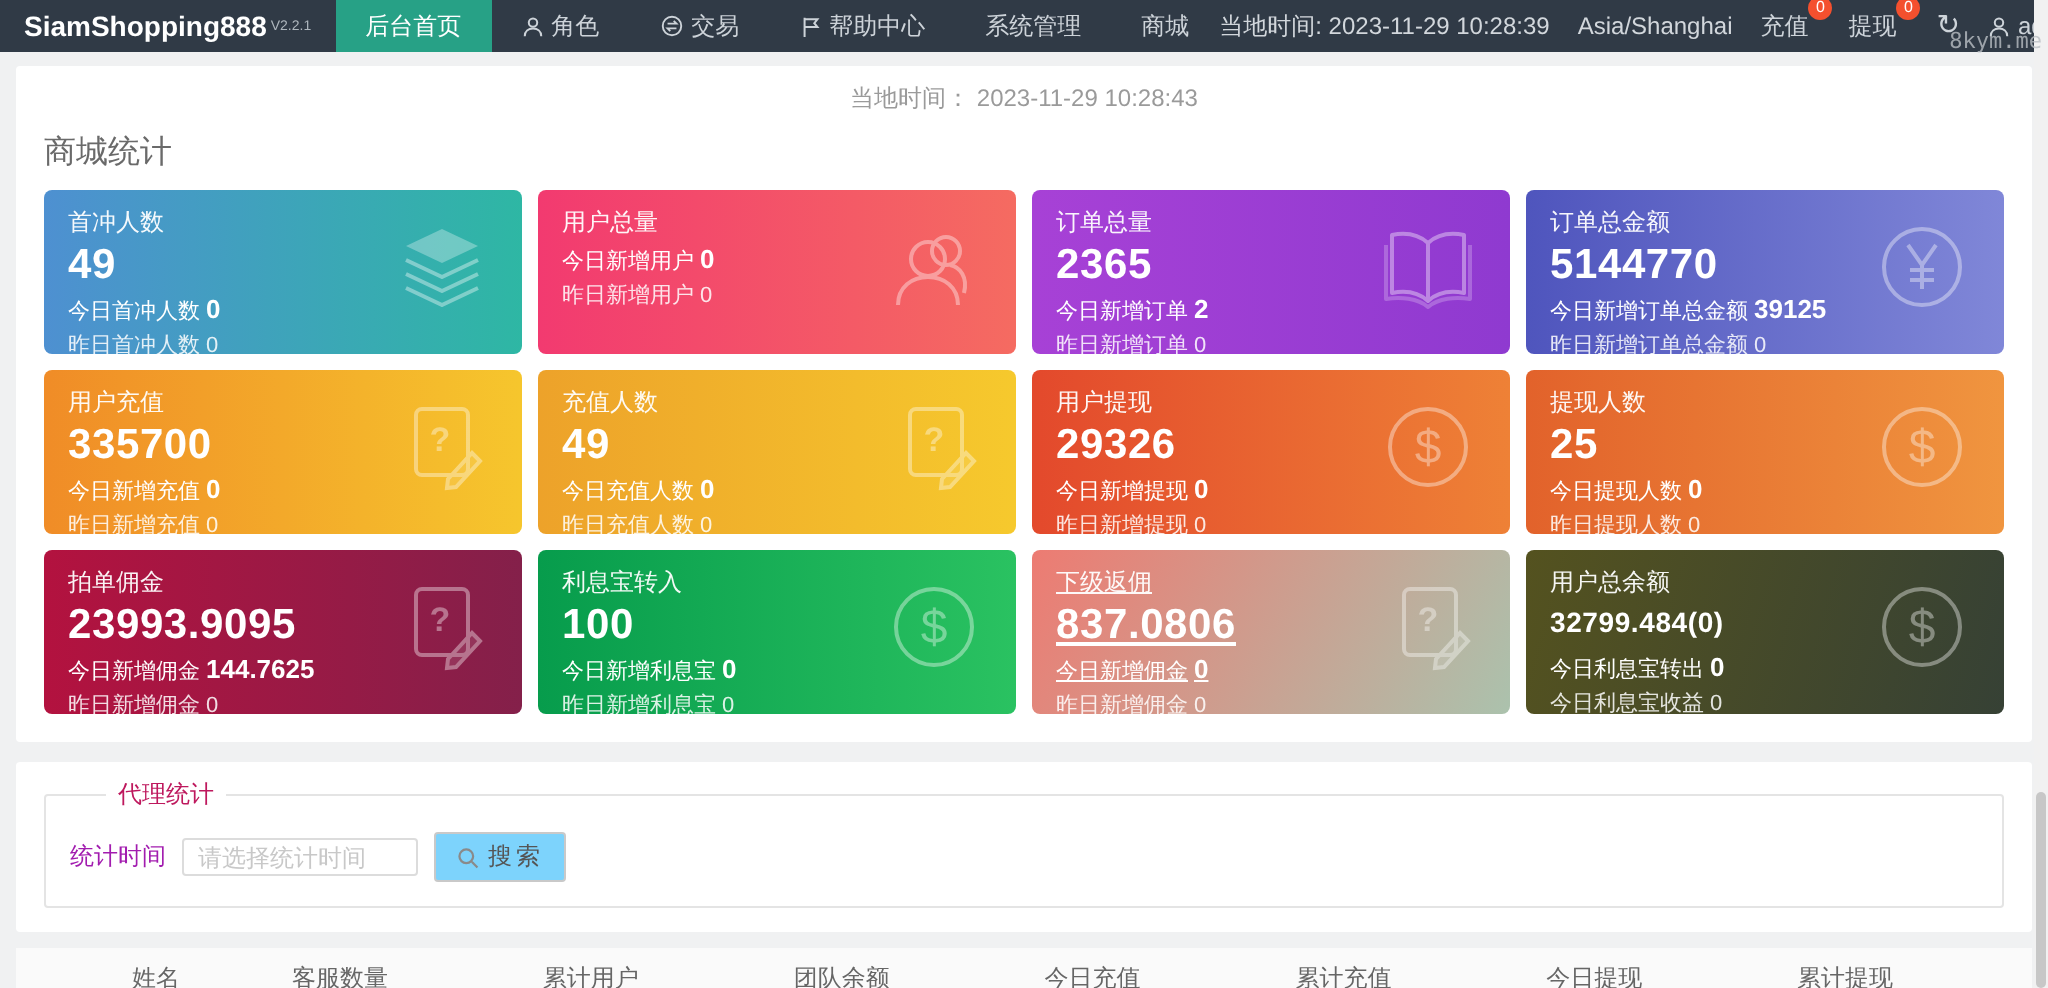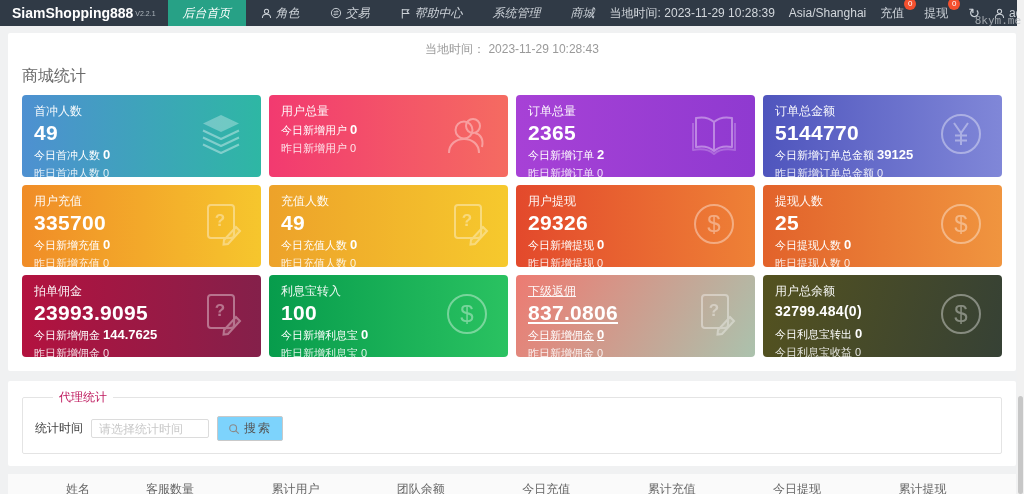--- a/index.html
+++ b/index.html
@@ -5,21 +5,21 @@
   * { margin:0; padding:0; box-sizing:border-box; }
   html,body { width:1024px; height:494px; overflow:hidden; background:#f0f1f2;
     font-family:"Liberation Sans","DejaVu Sans",sans-serif; }
 
   
   .navbar { position:relative; height:26px; background:#303a46; display:flex; align-items:stretch;
     color:#cdd3d9; font-size:12px; white-space:nowrap; }
   .logo { display:flex; align-items:center; padding:0 12px; color:#fff; font-size:14px; font-weight:bold; }
   .logo sup { font-size:7px; font-weight:normal; color:#aeb6bd; margin-left:2px; }
   .nav-menu { display:flex; align-items:stretch; }
-  .nav-item { display:flex; align-items:center; gap:4px; padding:0 15px; cursor:pointer;font-style:italic; }
+  .nav-item { display:flex; align-items:center; gap:4px; padding:0 15px; cursor:pointer; }
   .nav-item.active { background:#27a186; color:#fff; }
   .nav-item svg { display:block; }
   .nav-right { margin-left:auto; display:flex; align-items:center; gap:14px; padding-right:46px; }
   .nav-time { color:#d2d7dc; }
   .nav-badge-item { position:relative; padding-right:6px; cursor:pointer; }
   .badge { position:absolute; top:-7px; right:-6px; min-width:12px; height:12px; border-radius:7px;
     background:#f4502e; color:#fff; font-size:8px; line-height:12px; text-align:center; padding:0 2px; }
   .refresh { font-family:"DejaVu Sans",sans-serif; font-size:14px; cursor:pointer; }
   .user { display:flex; align-items:center; gap:4px; cursor:pointer; }
   .watermark { position:absolute; top:14px; right:3px; color:#b9bec3; opacity:.8;
@@ -41,21 +41,21 @@
   .card-sub .sub-val { font-weight:bold; font-size:13px; margin-left:3px; }
   .card-sub.y { opacity:.85; }
   .card-sub.y .sub-val { font-weight:normal; font-size:11px; }
   .card-icon { position:absolute; right:16px; top:50%; transform:translateY(-50%); opacity:.38; }
 
   
   .panel-agent { margin-top:10px; padding:8px 14px 12px; }
   fieldset { border:1px solid #e4e4e4; border-radius:2px; padding:10px 12px 12px; }
   legend { font-size:12px; color:#be185d; padding:0 6px; margin-left:18px; }
   .agent-form { display:flex; align-items:center; gap:8px; }
-  .agent-form label { font-size:12px; color:#404040; }
+  .agent-form label { font-size:12px; color:#a21caf; }
   .agent-form input { width:118px; height:19px; border:1px solid #dcdcdc; border-radius:2px;
     padding:0 7px; font-size:12px; color:#666; outline:none; }
   .agent-form input::placeholder { color:#c8c8c8; }
   .search-btn { display:inline-flex; align-items:center; gap:4px; height:25px; padding:0 10px;
     background:#7dd3fc; border:1px solid #c9c9c9; border-radius:2px; font-size:12px; color:#555;
     cursor:pointer; letter-spacing:2px; }
 
   
   .panel-table { margin-top:8px; padding:0; }
   table { width:100%; border-collapse:collapse; table-layout:fixed; font-size:12px; }

